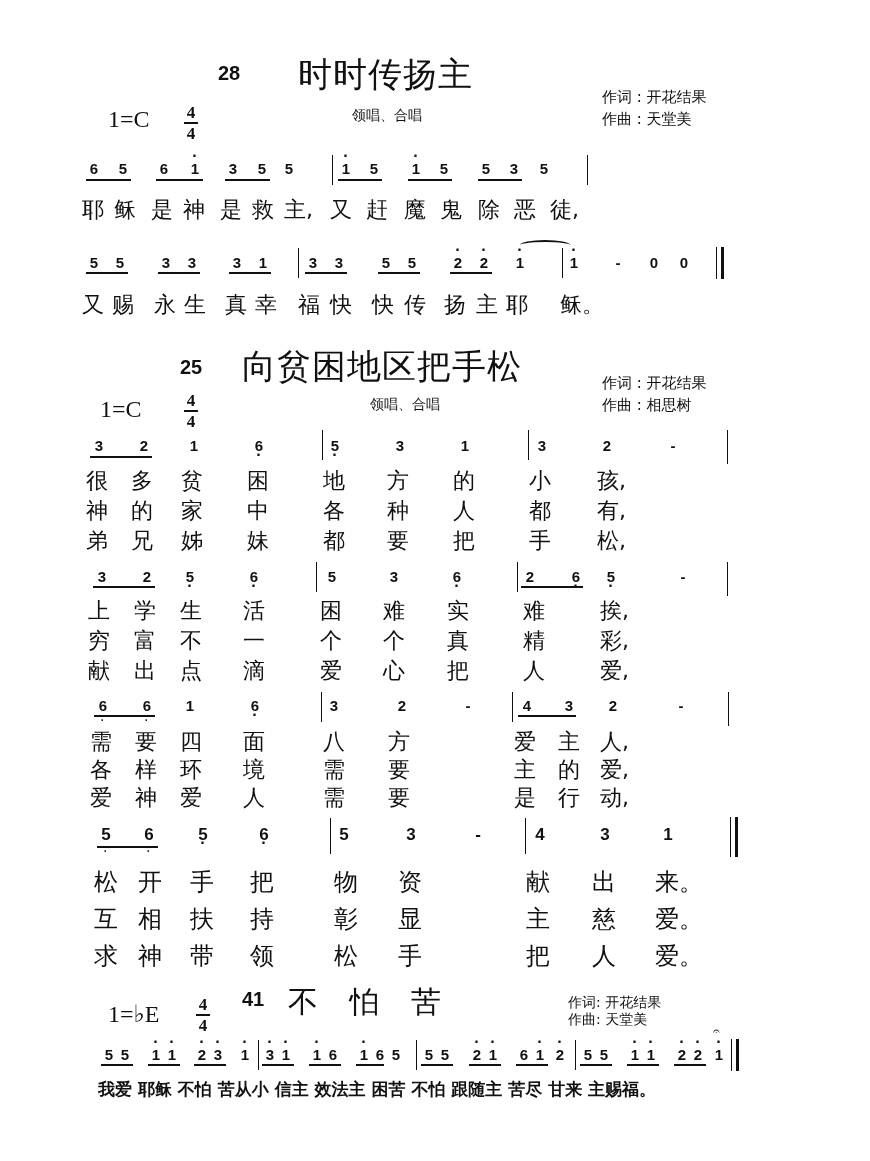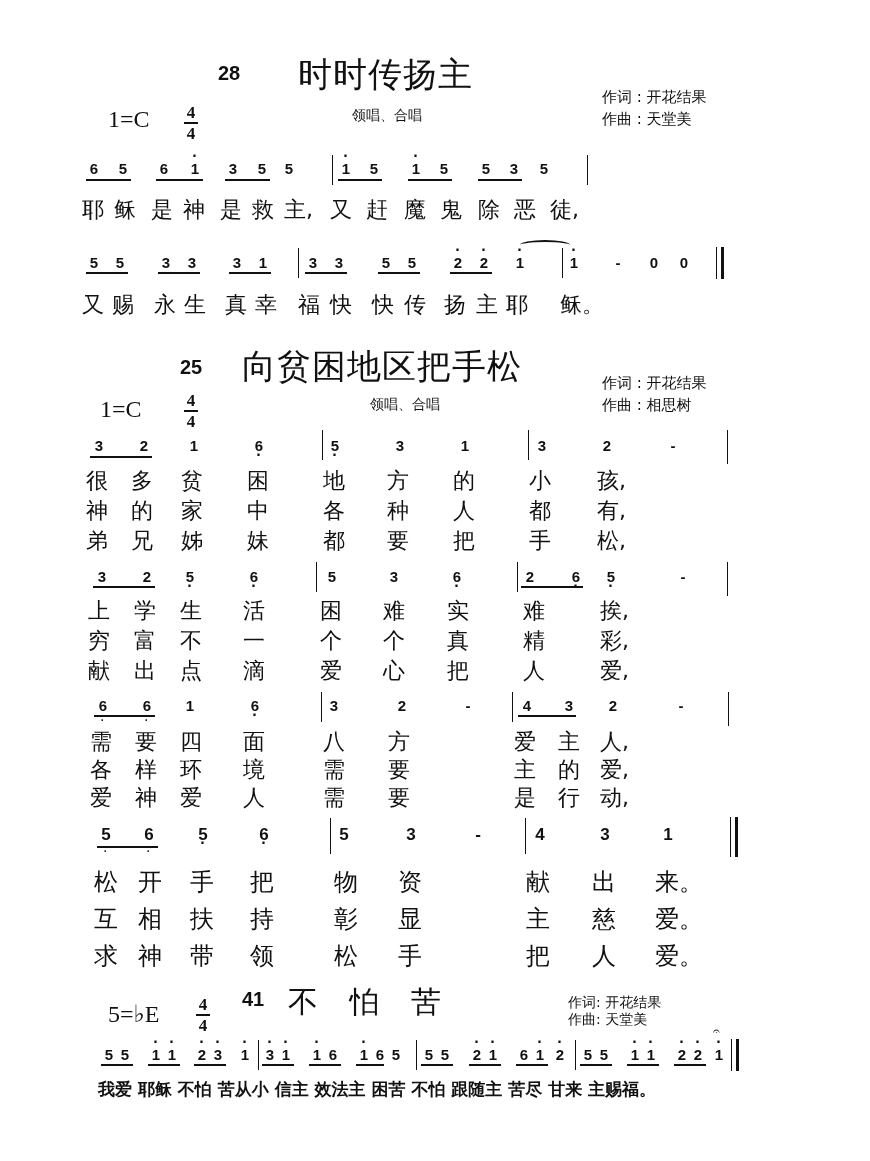--- a/index.html
+++ b/index.html
@@ -342,21 +342,21 @@
         <span class="lyric" style="left:334px;font-size:24px;">松</span>
         <span class="lyric" style="left:398px;font-size:24px;">手</span>
         <span class="lyric" style="left:526px;font-size:24px;">把</span>
         <span class="lyric" style="left:592px;font-size:24px;">人</span>
         <span class="lyric" style="left:655px;font-size:24px;">爱。</span>
     </div>
   </div>
 </div>
 
 <div>
-  <div class="abs key" style="left:108px;top:1000px;">5=♭E</div>
+  <div class="abs key" style="left:108px;top:1000px;">1=♭E</div>
   <div class="abs ts" style="left:176px;top:996px;"><span>4</span><span class="line"></span><span>4</span></div>
   <div class="abs songno" style="left:242px;top:988px;">41</div>
   <div class="abs title" style="left:288px;top:982px;font-size:30px;word-spacing:22px;">不 怕 苦</div>
   <div class="abs credit" style="left:568px;top:994px;line-height:17px;font-size:14px;">作词: 开花结果</div>
   <div class="abs credit" style="left:568px;top:1011px;line-height:17px;font-size:14px;">作曲: 天堂美</div>
 
   <div>
     <span class="note" style="left:101px;top:1046px;">5</span>
     <span class="note" style="left:117px;top:1046px;">5</span>
     <span class="note dot-up" style="left:148px;top:1046px;">1</span>

